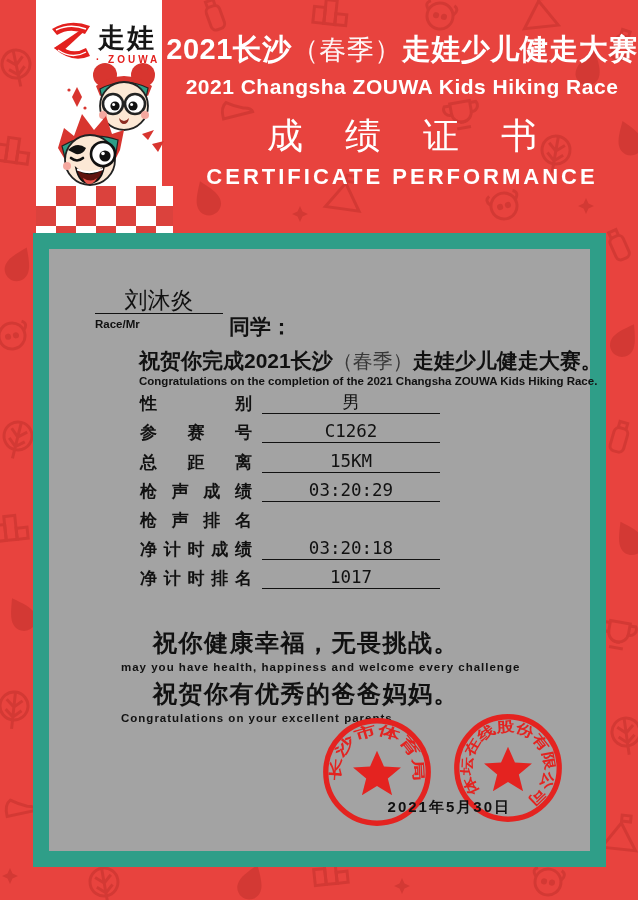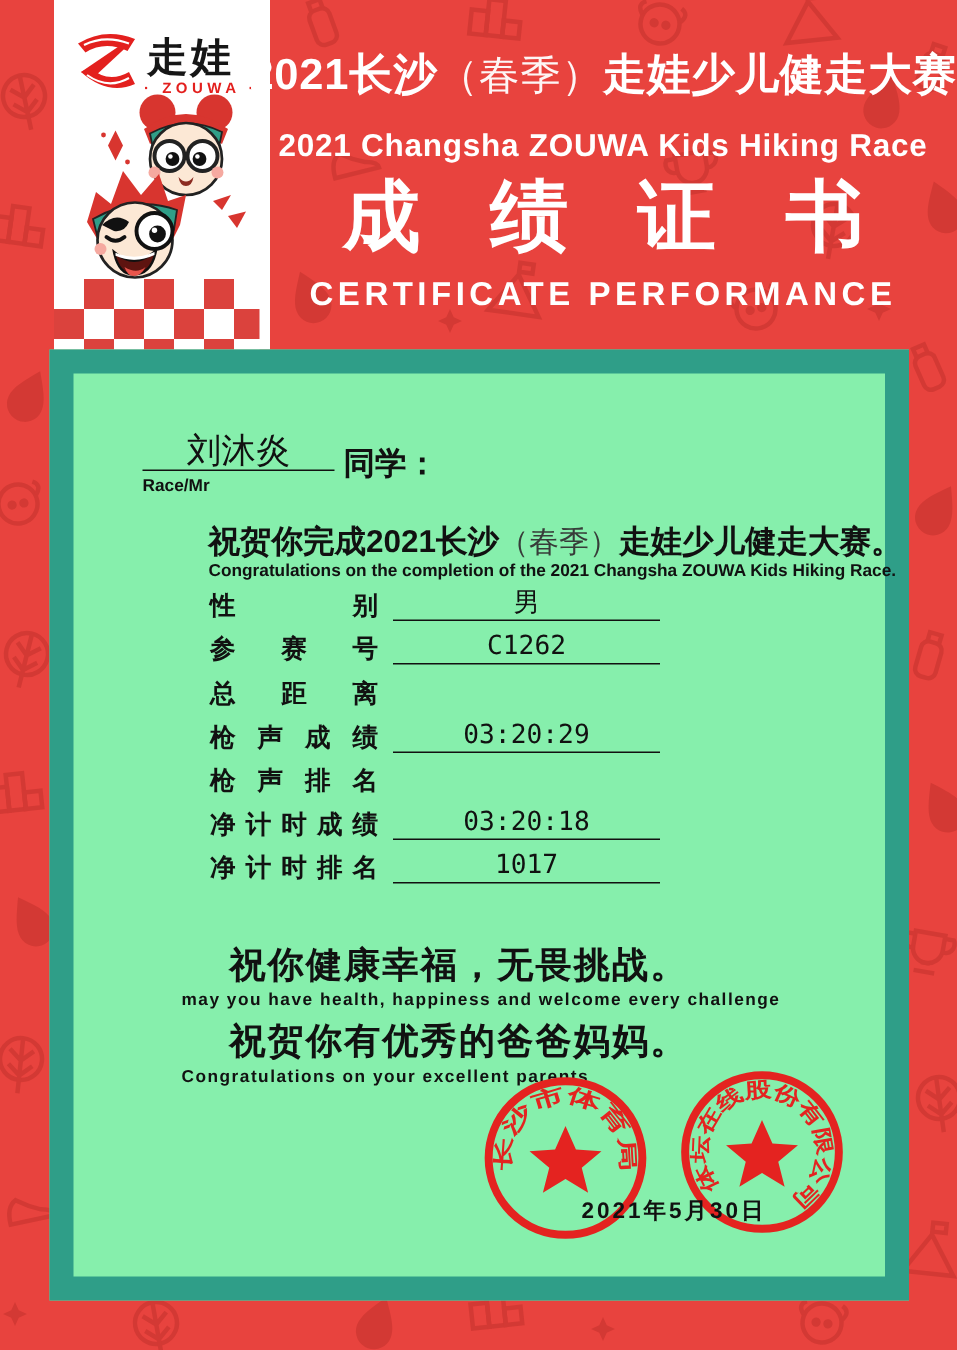--- a/index.html
+++ b/index.html
@@ -6,45 +6,45 @@
   body{
     width:638px;height:900px;position:relative;overflow:hidden;
     background:#E8433E;
     font-family:"Liberation Sans",sans-serif;
     -webkit-font-smoothing:antialiased;
   }
   .abs{position:absolute;}
   
   #bg-pattern{position:absolute;inset:0;color:#CF3732;opacity:.8;}
   
-  .logo-col{position:absolute;left:36px;top:0;width:144px;height:233px;background:#fff;}
+  .logo-col{position:absolute;left:36px;top:0;width:126px;height:233px;background:#fff;}
   .checker{
     position:absolute;left:0;bottom:0;width:137px;height:47px;
     background:conic-gradient(#DB423D 25%,#ffffff 0 50%,#DB423D 0 75%,#ffffff 0);
     background-size:40px 40px;
   }
   .logo-cn{position:absolute;left:62px;top:20px;font-size:27px;font-weight:bold;color:#161616;letter-spacing:2px;}
   .logo-en{position:absolute;left:60px;top:54px;font-size:10px;font-weight:bold;color:#E3201E;letter-spacing:3px;}
   
   .header-block{position:absolute;left:176px;top:30px;width:452px;text-align:center;color:#fff;}
   .title-row{display:flex;align-items:center;justify-content:center;gap:9px;}
   .title-cn{font-size:29px;font-weight:bold;white-space:nowrap;letter-spacing:.5px;}
   .title-season{font-weight:400;font-family:"DejaVu Serif",serif;font-size:27px;opacity:.95;}
-  .subtitle-en{font-size:21px;font-weight:bold;margin-top:16px;letter-spacing:.5px;}
-  .big-title{font-size:52px;font-weight:bold;letter-spacing:16px;padding-left:16px;white-space:nowrap;}
+  .subtitle-en{font-size:21px;font-weight:bold;margin-top:5px;letter-spacing:.5px;}
+  .big-title{font-size:36px;font-weight:normal;letter-spacing:16px;padding-left:16px;margin-top:13px;white-space:nowrap;}
   .cert-en{font-size:22px;font-weight:bold;letter-spacing:3px;margin-top:3px;}
   
   .frame{
     position:absolute;left:33px;top:233px;width:573px;height:634px;
-    box-sizing:border-box;border:16px solid #2F9E88;background:#86efac;
+    box-sizing:border-box;border:16px solid #2F9E88;background:#a3a3a3;
   }
   .cert-inner{position:relative;width:100%;height:100%;color:#111;}
   .name-line{position:absolute;left:46px;top:36px;width:128px;height:28px;border-bottom:1.6px solid #111;
     text-align:center;font-family:"DejaVu Serif",serif;font-size:23px;}
-  .name-suffix{position:absolute;left:180px;top:46px;font-size:21px;font-weight:bold;}
+  .name-suffix{position:absolute;left:180px;top:64px;font-size:21px;font-weight:bold;}
   .name-caption{position:absolute;left:46px;top:69px;font-size:11.5px;font-weight:bold;}
   .congrats-cn{position:absolute;left:90px;top:98px;font-size:21px;font-weight:bold;white-space:nowrap;}
   .congrats-cn .title-season{font-size:20px;color:#333;}
   .congrats-en{position:absolute;left:90px;top:126px;font-size:11.5px;font-weight:bold;white-space:nowrap;}
   
   #fields{position:absolute;left:91px;top:140px;width:320px;}
   .f-row{position:relative;height:29.2px;}
   .f-label{position:absolute;left:0;bottom:3px;width:112px;display:flex;justify-content:space-between;
     font-size:17px;font-weight:bold;}
   .f-line{position:absolute;left:122px;bottom:4px;width:178px;border-bottom:1.6px solid #111;
@@ -250,20 +250,21 @@
           </div>
     <div class="f-line">C1262</div>
   </div>
 
   <div class="f-row">
     <div class="f-label">
             <span>总</span>
             <span>距</span>
             <span>离</span>
           </div>
+    <div class="f-line">15KM</div>
   </div>
 
   <div class="f-row">
     <div class="f-label">
             <span>枪</span>
             <span>声</span>
             <span>成</span>
             <span>绩</span>
           </div>
     <div class="f-line">03:20:29</div>

